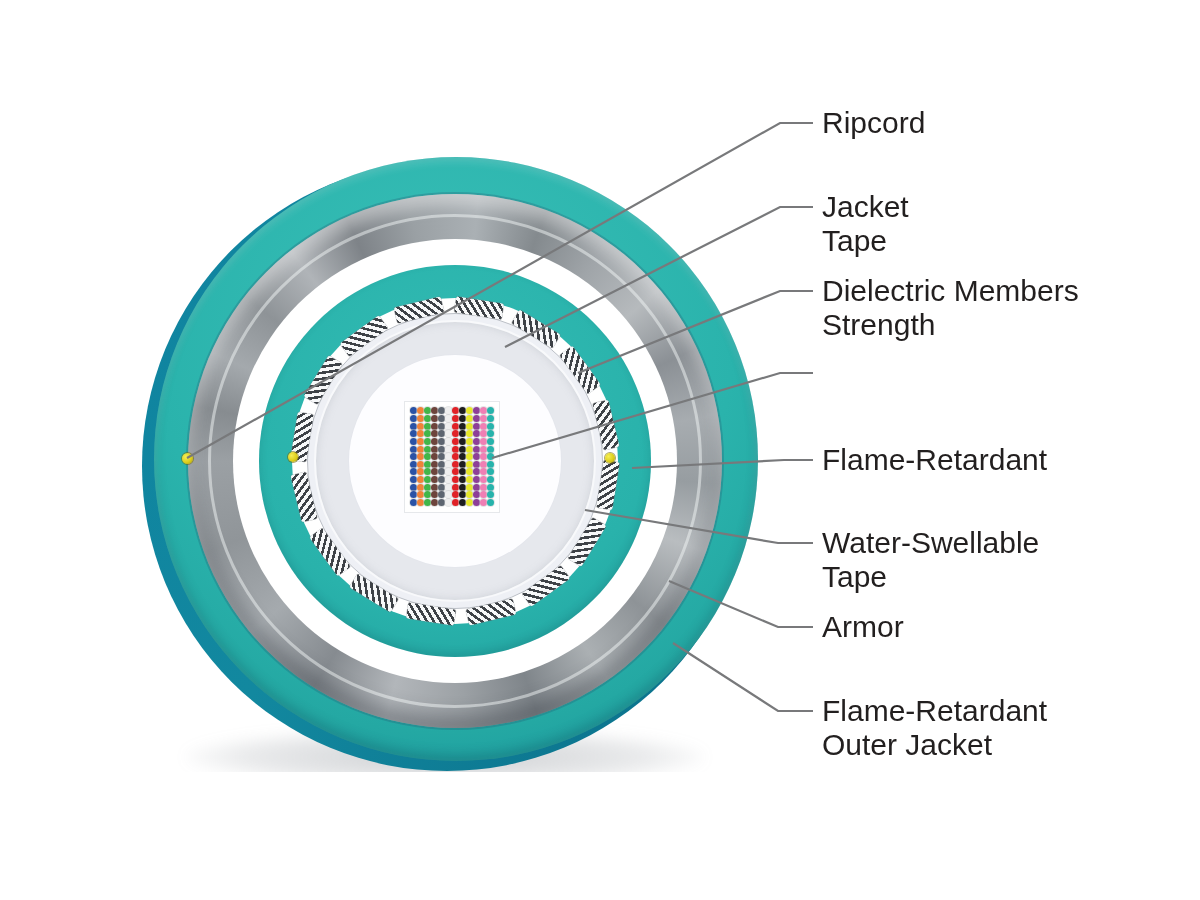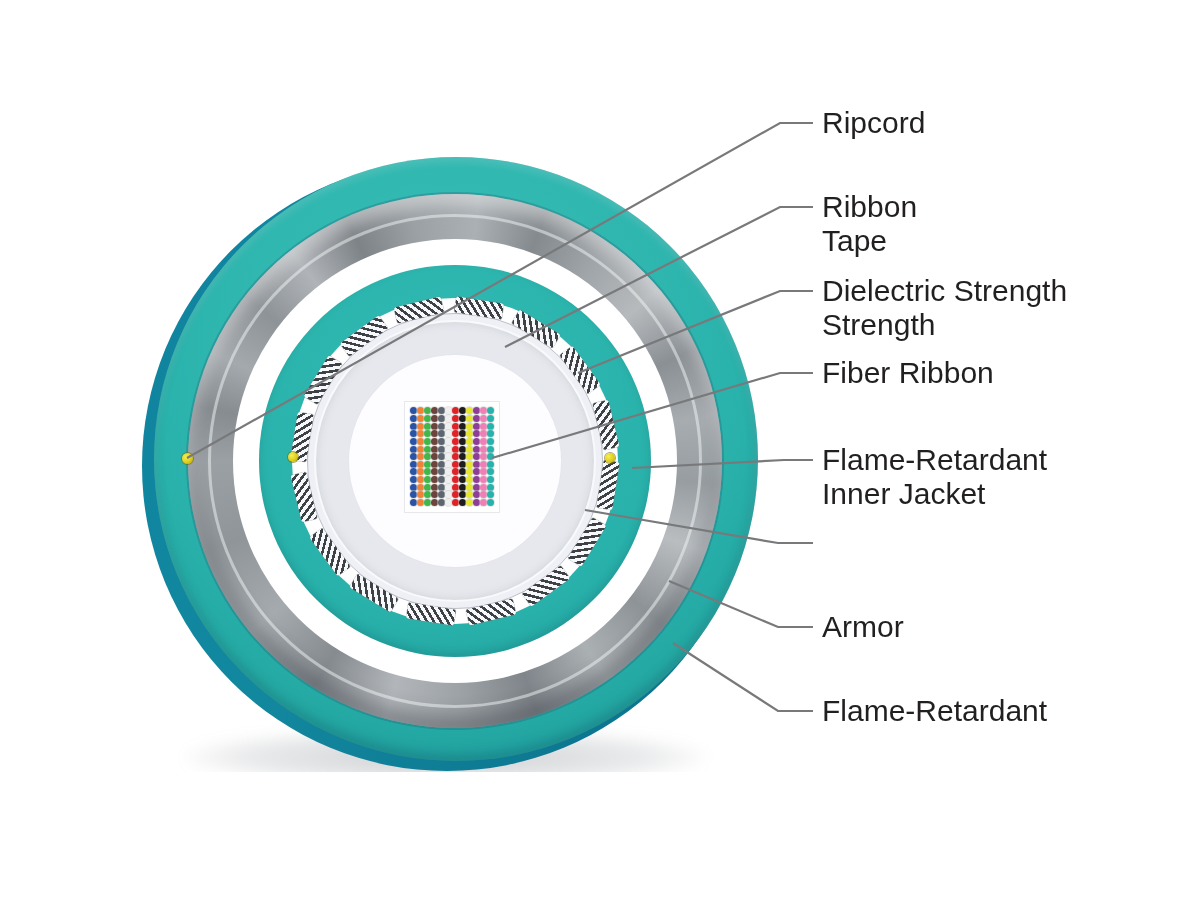--- a/index.html
+++ b/index.html
@@ -242,34 +242,35 @@
       <polyline points="632,468 784,460 813,460" fill="none" stroke="#78797b" stroke-width="2.2"></polyline>
       <polyline points="585,510 778,543 813,543" fill="none" stroke="#78797b" stroke-width="2.2"></polyline>
       <polyline points="669,581 778,627 813,627" fill="none" stroke="#78797b" stroke-width="2.2"></polyline>
       <polyline points="673,643 778,711 813,711" fill="none" stroke="#78797b" stroke-width="2.2"></polyline>
     </svg>
   <div style="position:absolute;left:0;top:0;width:1200px;height:900px;pointer-events:none;">
       <div class="label" style="left: 822px; top: 106px;">
         <div>Ripcord</div>
       </div>
       <div class="label" style="left: 822px; top: 190px;">
-        <div>Ribbon</div>
+        <div>Jacket</div>
         <div>Tape</div>
       </div>
       <div class="label" style="left: 822px; top: 274px;">
-        <div>Dielectric Strength</div>
+        <div>Dielectric Members</div>
         <div>Strength</div>
-      </div>
-      <div class="label" style="left: 822px; top: 356px;">
-        <div>Fiber Ribbon</div>
       </div>
       <div class="label" style="left: 822px; top: 443px;">
         <div>Flame-Retardant</div>
-        <div>Inner Jacket</div>
+      </div>
+      <div class="label" style="left: 822px; top: 526px;">
+        <div>Water-Swellable</div>
+        <div>Tape</div>
       </div>
       <div class="label" style="left: 822px; top: 610px;">
         <div>Armor</div>
       </div>
       <div class="label" style="left: 822px; top: 694px;">
         <div>Flame-Retardant</div>
+        <div>Outer Jacket</div>
       </div>
     </div>
 </div>
 
 </body></html>

